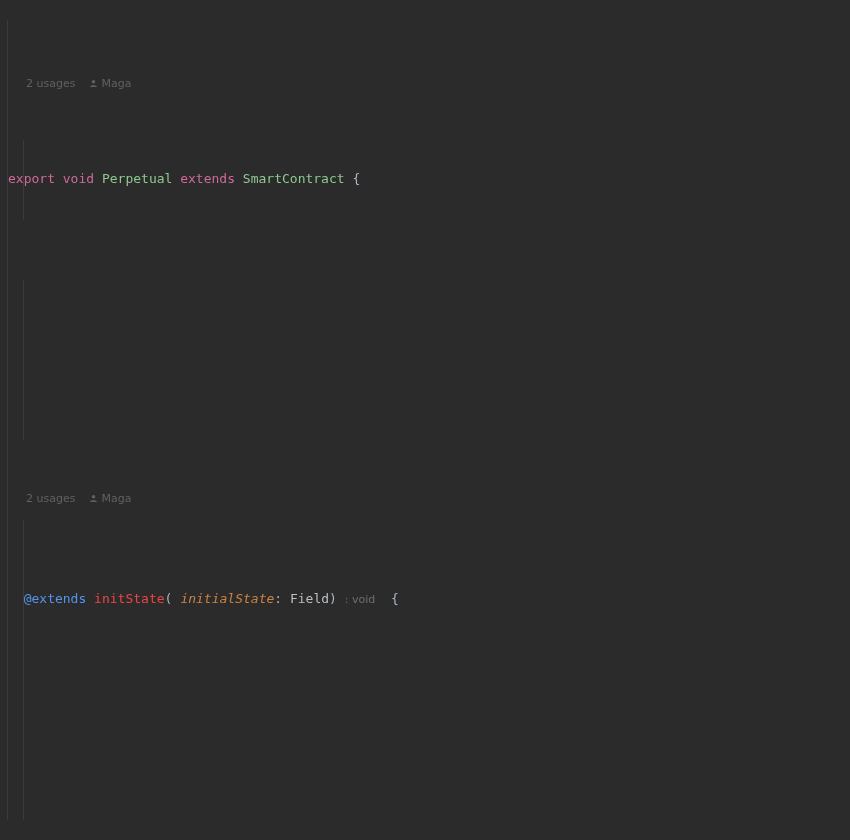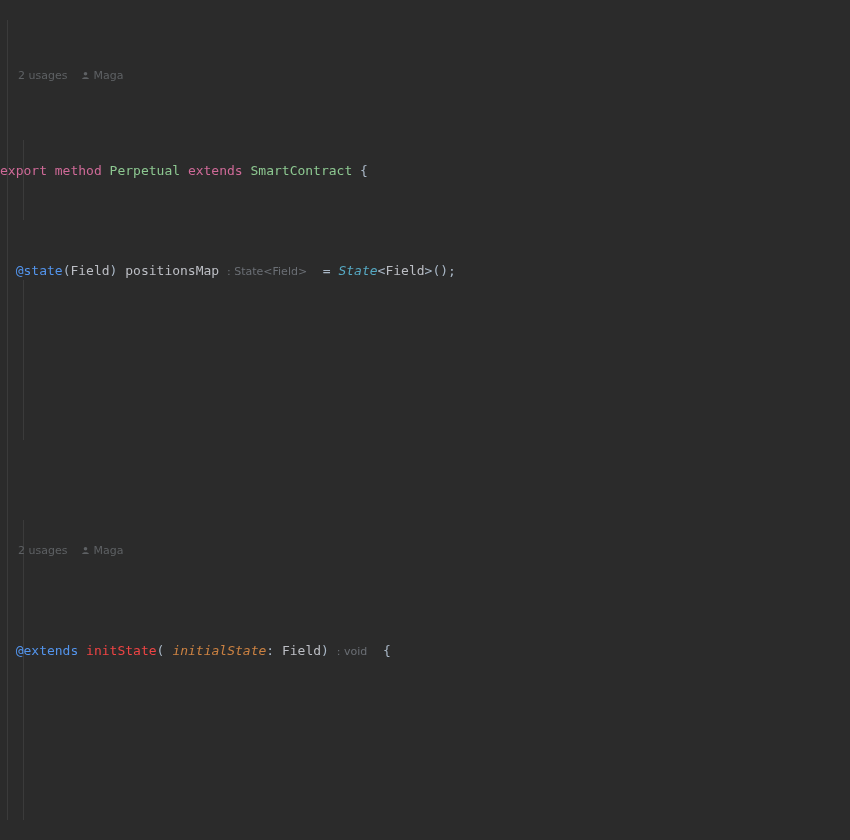--- a/index.html
+++ b/index.html
@@ -12,21 +12,21 @@
     height: 840px;
     overflow: hidden;
     font-family: "DejaVu Sans Mono", "Liberation Mono", monospace;
   }
 
   #editor {
     position: relative;
     width: 850px;
     height: 840px;
     background: #2b2b2b;
-    padding: 0;
+    padding: 8px;
     box-sizing: border-box;
   }
 
   
   .guide {
     position: absolute;
     width: 1px;
     background: #3b3b3b;
     pointer-events: none;
   }
@@ -101,24 +101,23 @@
 
   <div class="code">
 
     
     <span class="vision" style="height:10px;line-height:10px;overflow:hidden;display:block;margin-top:-9px;"><span style="display:inline-block;width:18px;"></span><span class="usages">2 usages</span><span class="sep"></span><span class="person-icon"><svg viewBox="0 0 10 10" width="9" height="9">
             <circle cx="5" cy="3" r="2" fill="#5e6164"></circle>
             <path d="M1.2 9 C1.2 6.2 8.8 6.2 8.8 9 Z" fill="#5e6164"></path>
           </svg></span><span class="author">Maga</span></span>
 
     
-    <span class="ln"><span class="kw">export</span> <span class="kw">method</span> <span class="cls">Perpetual</span> <span class="kw">extends</span> <span class="cls">SmartContract</span> <span class="punc">{</span></span>
-
-    
-    <span class="ln">  <span class="dec">@state</span><span class="punc">(</span><span class="type">Field</span><span class="punc">)</span> <span class="ident">positionsMap</span> <span class="hint">: State&lt;Field&gt;</span>  <span class="punc">=</span> <span class="stateT">State</span><span class="punc">&lt;</span><span class="type">Field</span><span class="punc">&gt;();</span></span>
+    <span class="ln"><span class="kw">export</span> <span class="kw">void</span> <span class="cls">Perpetual</span> <span class="kw">extends</span> <span class="cls">SmartContract</span> <span class="punc">{</span></span>
+
+    
 
     
 
     
 
     
     <span class="ln"> </span>
 
     
     <span class="vision"><span style="display:inline-block;width:18px;"></span><span class="usages">2 usages</span><span class="sep"></span><span class="person-icon"><svg viewBox="0 0 10 10" width="9" height="9">

